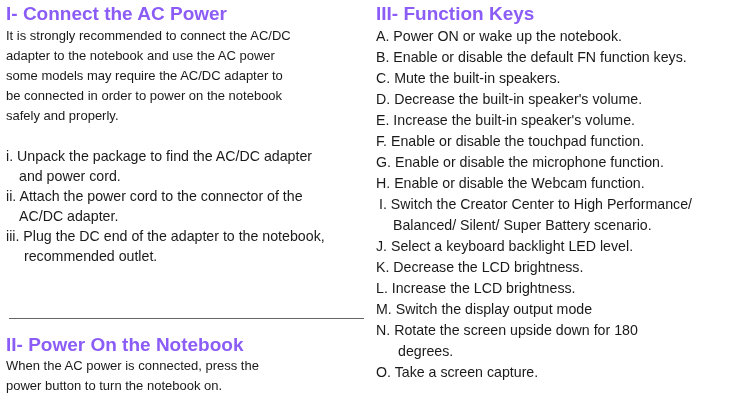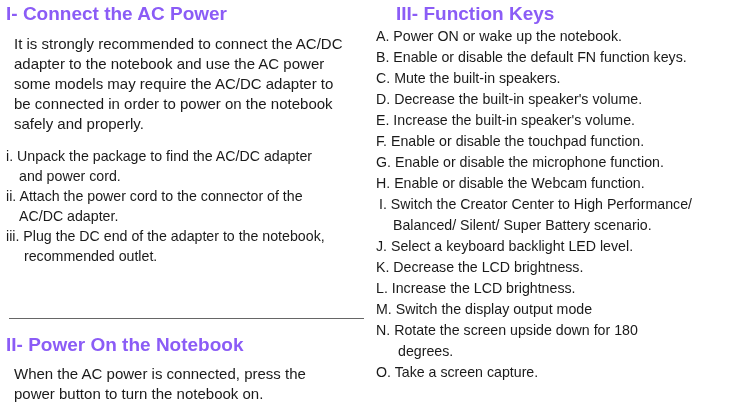--- a/index.html
+++ b/index.html
@@ -8,29 +8,29 @@
       font-family: "Liberation Sans", sans-serif; color: #1a1a1a;
     }
     .col { position: absolute; top: 0; }
     .left { left: 6px; width: 352px; }
     .right { left: 376px; width: 360px; }
     h2 {
       margin: 0; font-weight: bold; font-size: 19px; line-height: 22px;
       color: #8b5cf6;
     }
     .sec1 h2 { position: absolute; top: 3px; left: 0; }
-    .para { font-size: 15px; line-height: 20px; margin: 8px; }
+    .para { font-size: 13px; line-height: 20px; margin: 0; }
     .sec1 .para { position: absolute; top: 26px; left: 0; width: 360px; }
     .steps { position: absolute; top: 146px; left: 0; width: 360px; font-size: 14.2px; line-height: 20px; }
     .step { position: relative; }
     .step .cont { display: block; }
     .divider { position: absolute; top: 318px; left: 3px; width: 355px; height: 1px; background: #666; }
     .sec2 h2 { position: absolute; top: 334px; left: 0; text-align: right; }
     .sec2 .para { position: absolute; top: 356px; left: 0; width: 360px; }
-    .sec3 h2 { position: absolute; top: 3px; left: 0; margin-left: 20px; }
+    .sec3 h2 { position: absolute; top: 3px; left: 0; }
     .keys { position: absolute; top: 26px; left: 0; width: 370px; font-size: 14.2px; line-height: 21px; }
     .key { white-space: nowrap; }
     .key .cont { display: block; }
   </style>
 </head>
 <body>
 
 <div class="col left">
   <div class="sec1">
     <h2>I- Connect the AC Power</h2>

